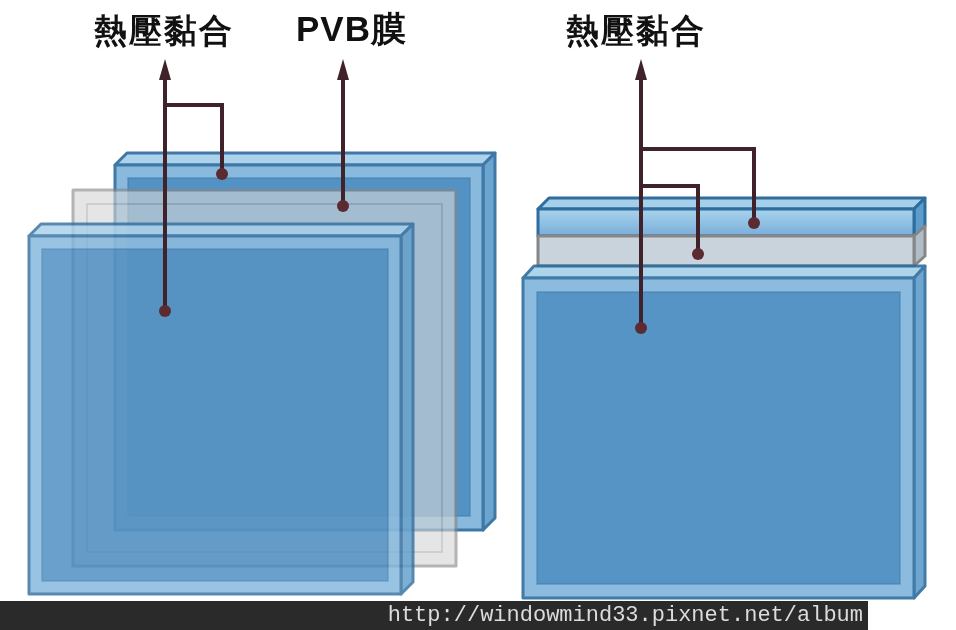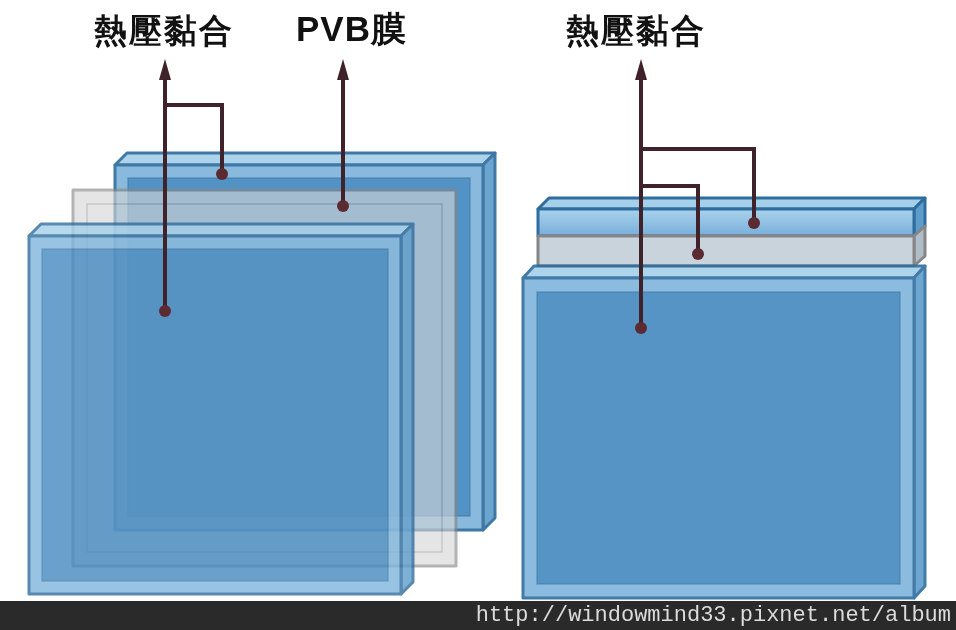--- a/index.html
+++ b/index.html
@@ -10,21 +10,21 @@
   }
   #diagram-svg { position:absolute; left:0; top:0; width:956px; height:630px; }
   .label {
     position:absolute; font-weight:700; white-space:nowrap;
     letter-spacing:2px; line-height:1.1;
   }
   #label-single-glass { left:94px;  top:13px; font-size:33px; }
   #label-pvb-film     { left:296px; top:10px; font-size:35px; letter-spacing:1px; }
   #label-hot-press    { left:566px; top:13px; font-size:33px; }
   #watermark-bar {
-    position:absolute; left:0; top:601px; width:956px; height:29px;
+    position:absolute; left:0; top:601px; width:868px; height:29px;
     display:flex; align-items:center; justify-content:flex-end;
     box-sizing:border-box; padding-right:5px;
   }
   #watermark-url {
     font-family:"Liberation Mono","DejaVu Sans Mono",monospace;
     font-size:22px; letter-spacing:0px;
   }
   .pane-back   { opacity:.92; }
   .pane-gray   { opacity:.62; }
   .pane-front  { opacity:.80; }

